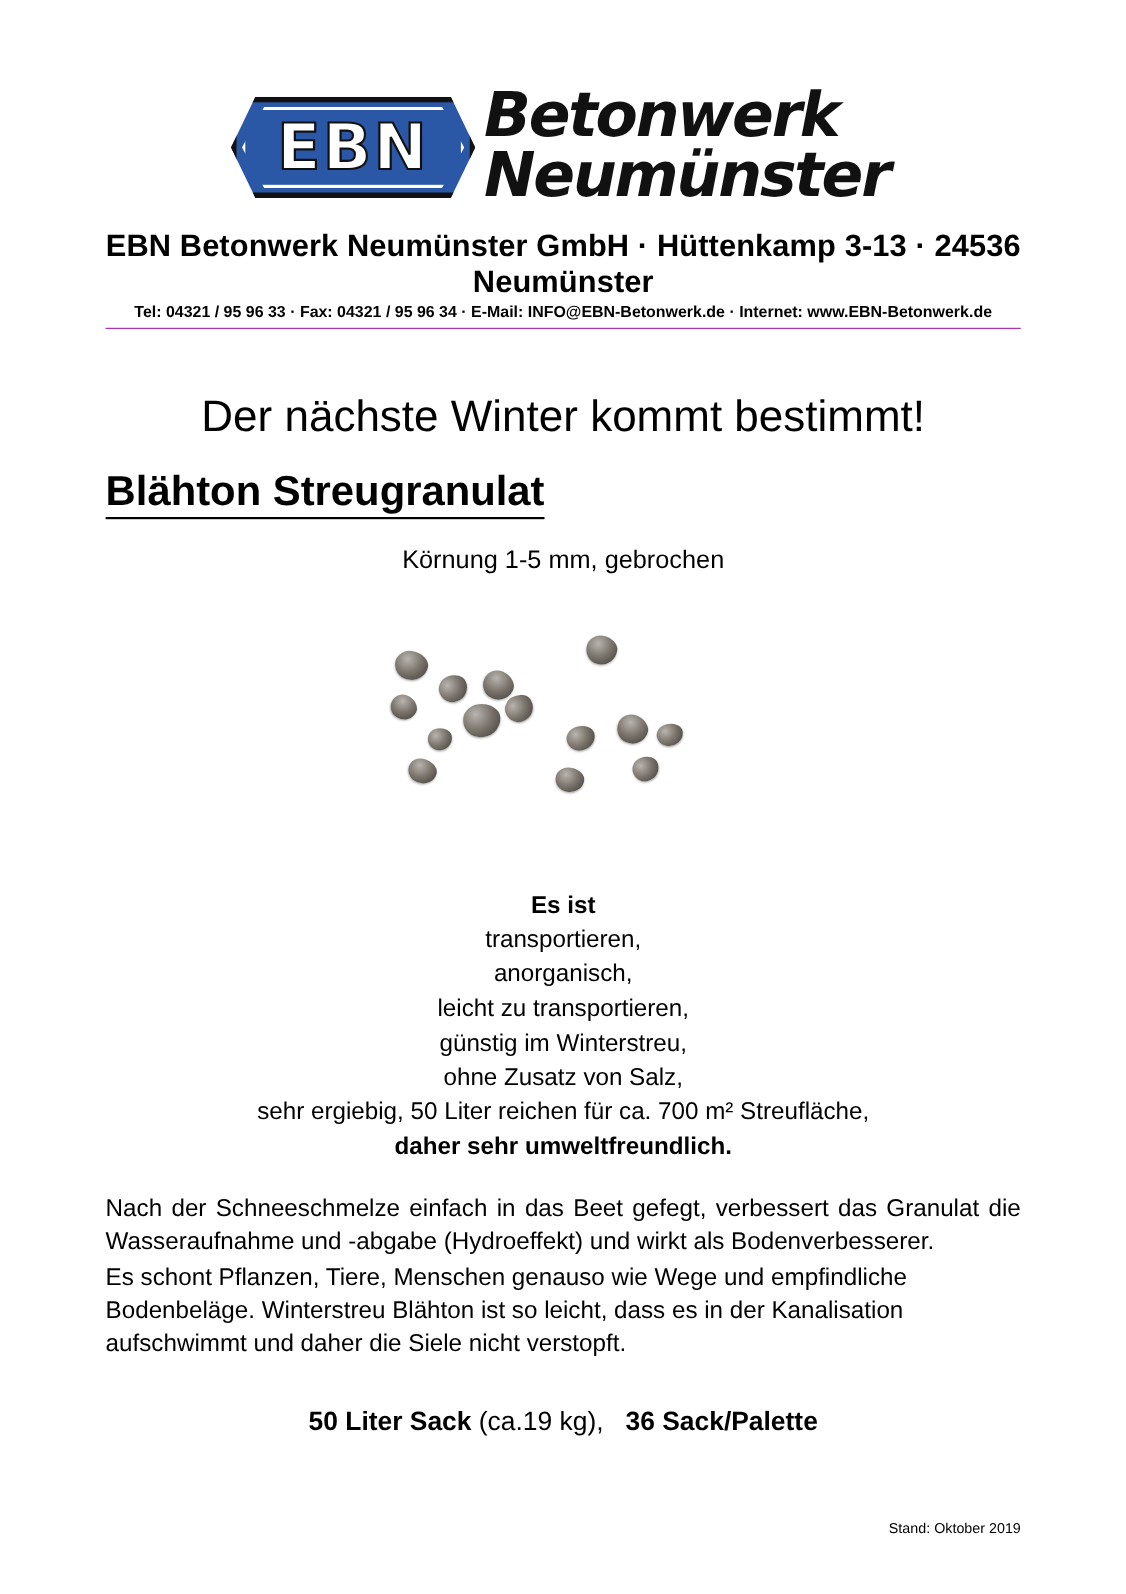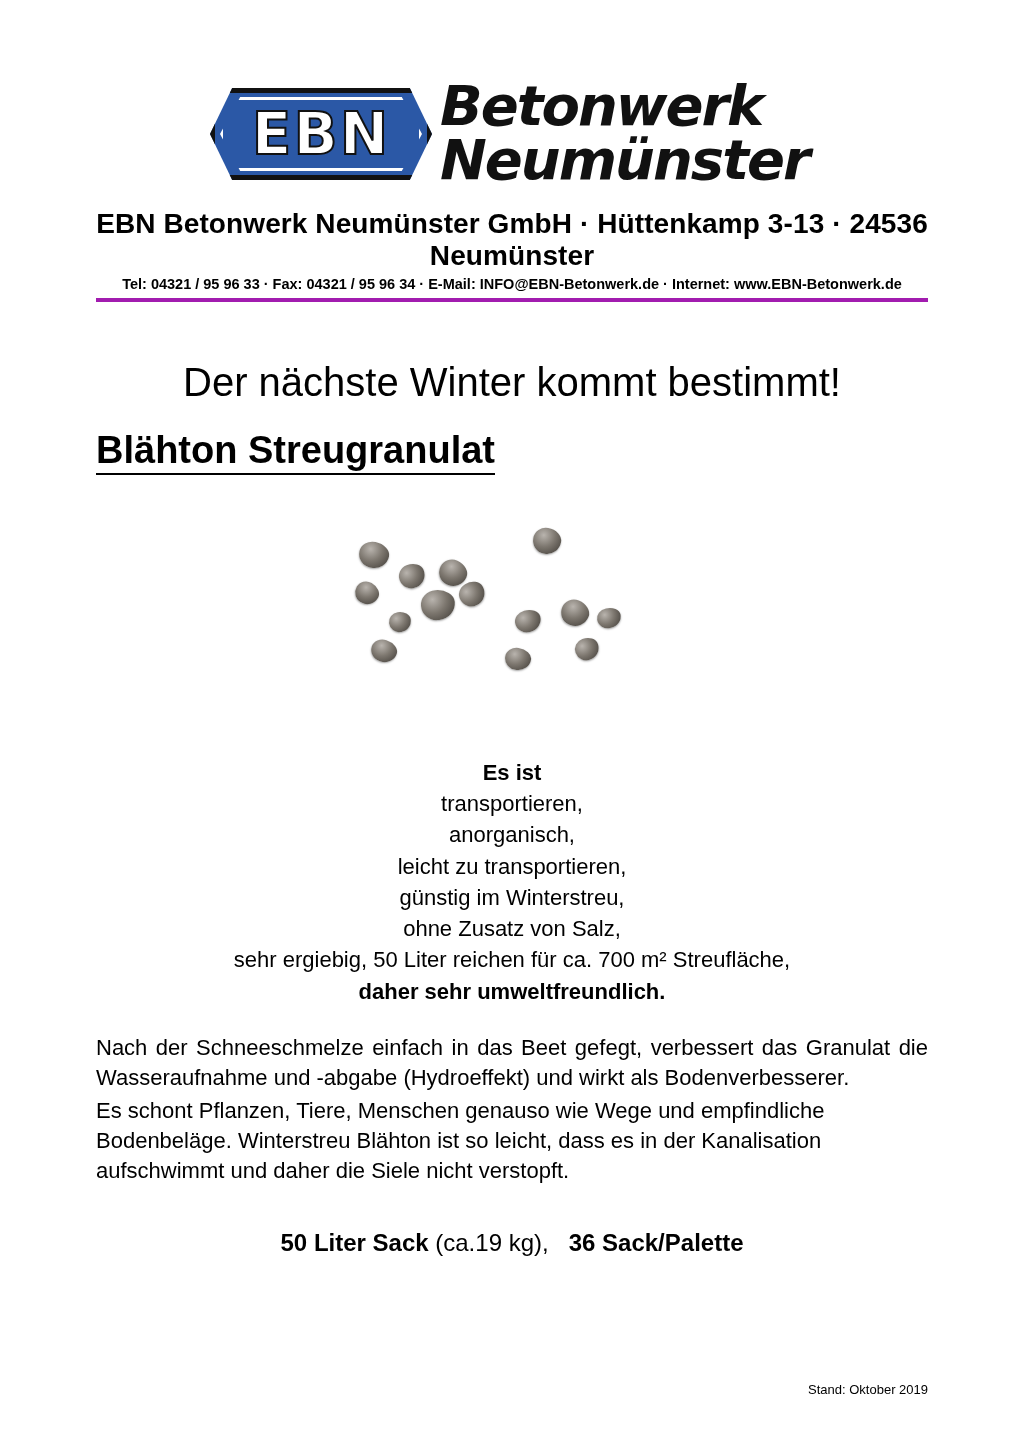--- a/index.html
+++ b/index.html
@@ -98,21 +98,21 @@
 
   
   .company {
     text-align: center;
     font-size: 28px;
     font-weight: bold;
     margin-top: 8px;
     letter-spacing: 0.1px;
   }
   .contact-wrap {
-    border-bottom: 4px solid #a21caf;
+    border-bottom: 1px solid #a21caf;
     padding-bottom: 6px;
     margin-top: 4px;
   }
   .contact {
     text-align: center;
     font-size: 14.5px;
     font-weight: bold;
   }
 
   
@@ -207,20 +207,21 @@
     </div>
   </div>
 
   <div class="company">EBN Betonwerk Neumünster GmbH · Hüttenkamp 3-13 · 24536 Neumünster</div>
   <div class="contact-wrap">
     <div class="contact">Tel: 04321 / 95 96 33 · Fax: 04321 / 95 96 34 · E-Mail: INFO@EBN-Betonwerk.de · Internet: www.EBN-Betonwerk.de</div>
   </div>
 
   <div class="tagline">Der nächste Winter kommt bestimmt!</div>
   <div class="product-title"><span>Blähton  Streugranulat</span></div>
+  <div class="subtitle">Körnung 1-5 mm, gebrochen</div>
 
   <div class="photo">
     <div class="granule" style="left:12px;  top:22px;  width:30px; height:26px; transform:rotate(12deg);"></div>
     <div class="granule" style="left:52px;  top:44px;  width:26px; height:24px; transform:rotate(-22deg);"></div>
     <div class="granule" style="left:8px;   top:62px;  width:24px; height:22px; transform:rotate(30deg);"></div>
     <div class="granule" style="left:42px;  top:92px;  width:22px; height:20px; transform:rotate(-8deg);"></div>
     <div class="granule" style="left:24px;  top:120px; width:26px; height:22px; transform:rotate(18deg);"></div>
     <div class="granule" style="left:74px;  top:70px;  width:34px; height:30px; transform:rotate(-5deg);"></div>
     <div class="granule" style="left:92px;  top:40px;  width:28px; height:26px; transform:rotate(25deg);"></div>
     <div class="granule" style="left:112px; top:62px;  width:26px; height:24px; transform:rotate(-30deg);"></div>

